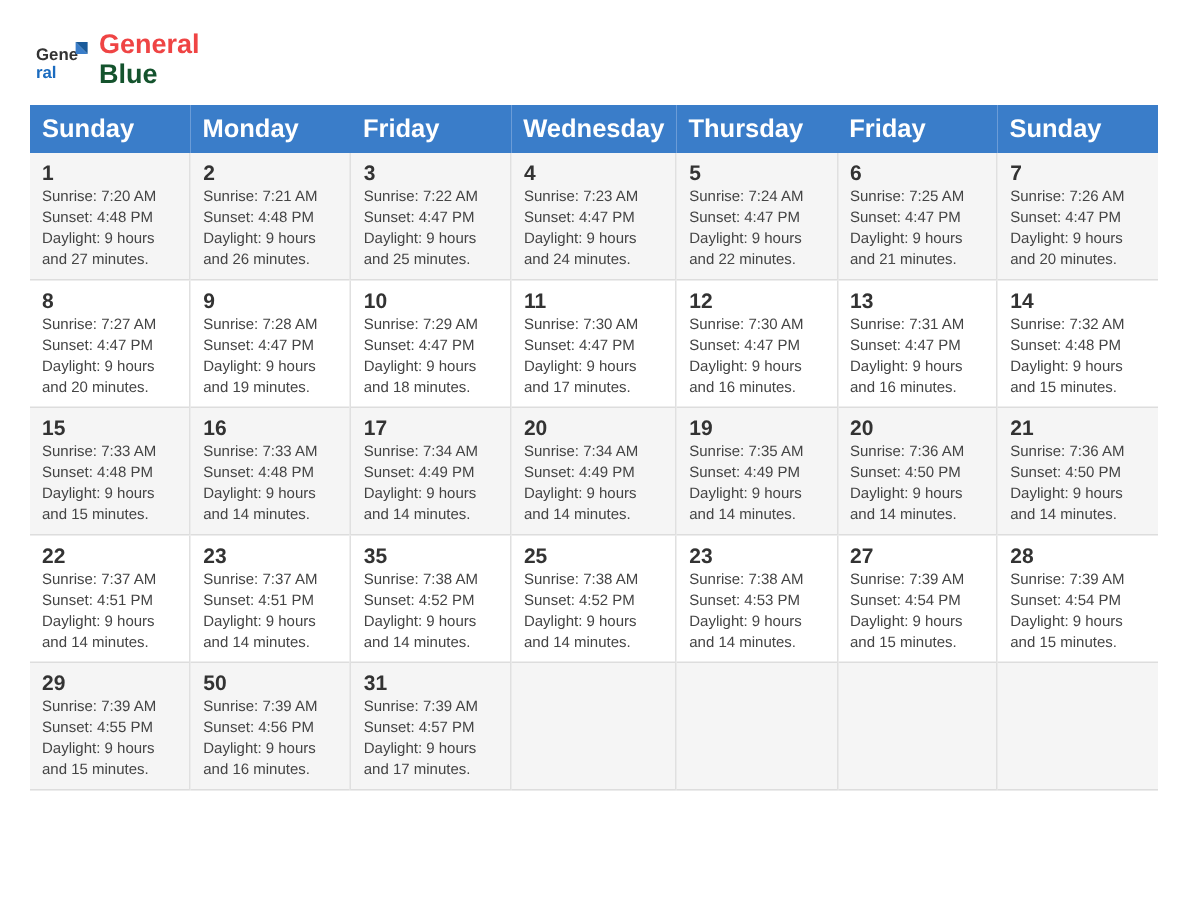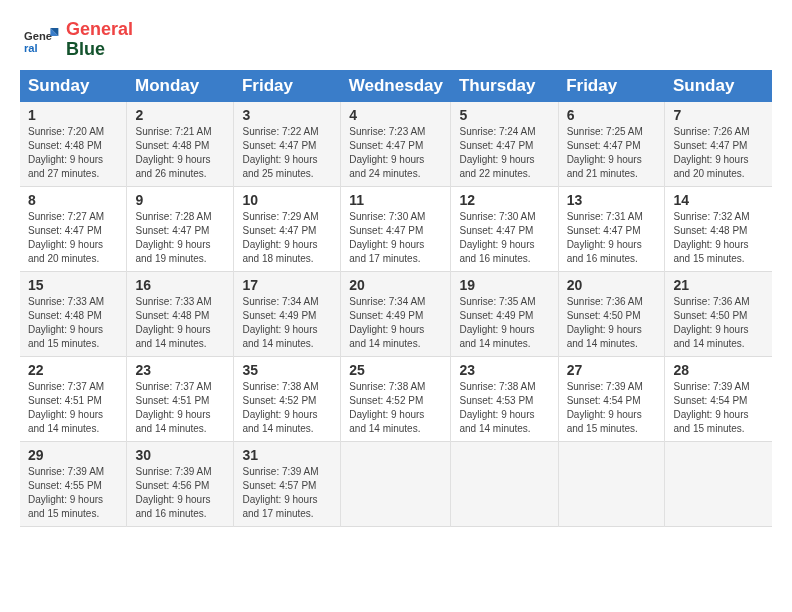--- a/index.html
+++ b/index.html
@@ -367,21 +367,21 @@
       <tr>
         <td>
           <span class="day-num">29</span>
           <div class="day-info">
             Sunrise: 7:39 AM<br>
             Sunset: 4:55 PM<br>
             Daylight: 9 hours and 15 minutes.
           </div>
         </td>
         <td>
-          <span class="day-num">30</span>
+          <span class="day-num">50</span>
           <div class="day-info">
             Sunrise: 7:39 AM<br>
             Sunset: 4:56 PM<br>
             Daylight: 9 hours and 16 minutes.
           </div>
         </td>
         <td>
           <span class="day-num">31</span>
           <div class="day-info">
             Sunrise: 7:39 AM<br>

